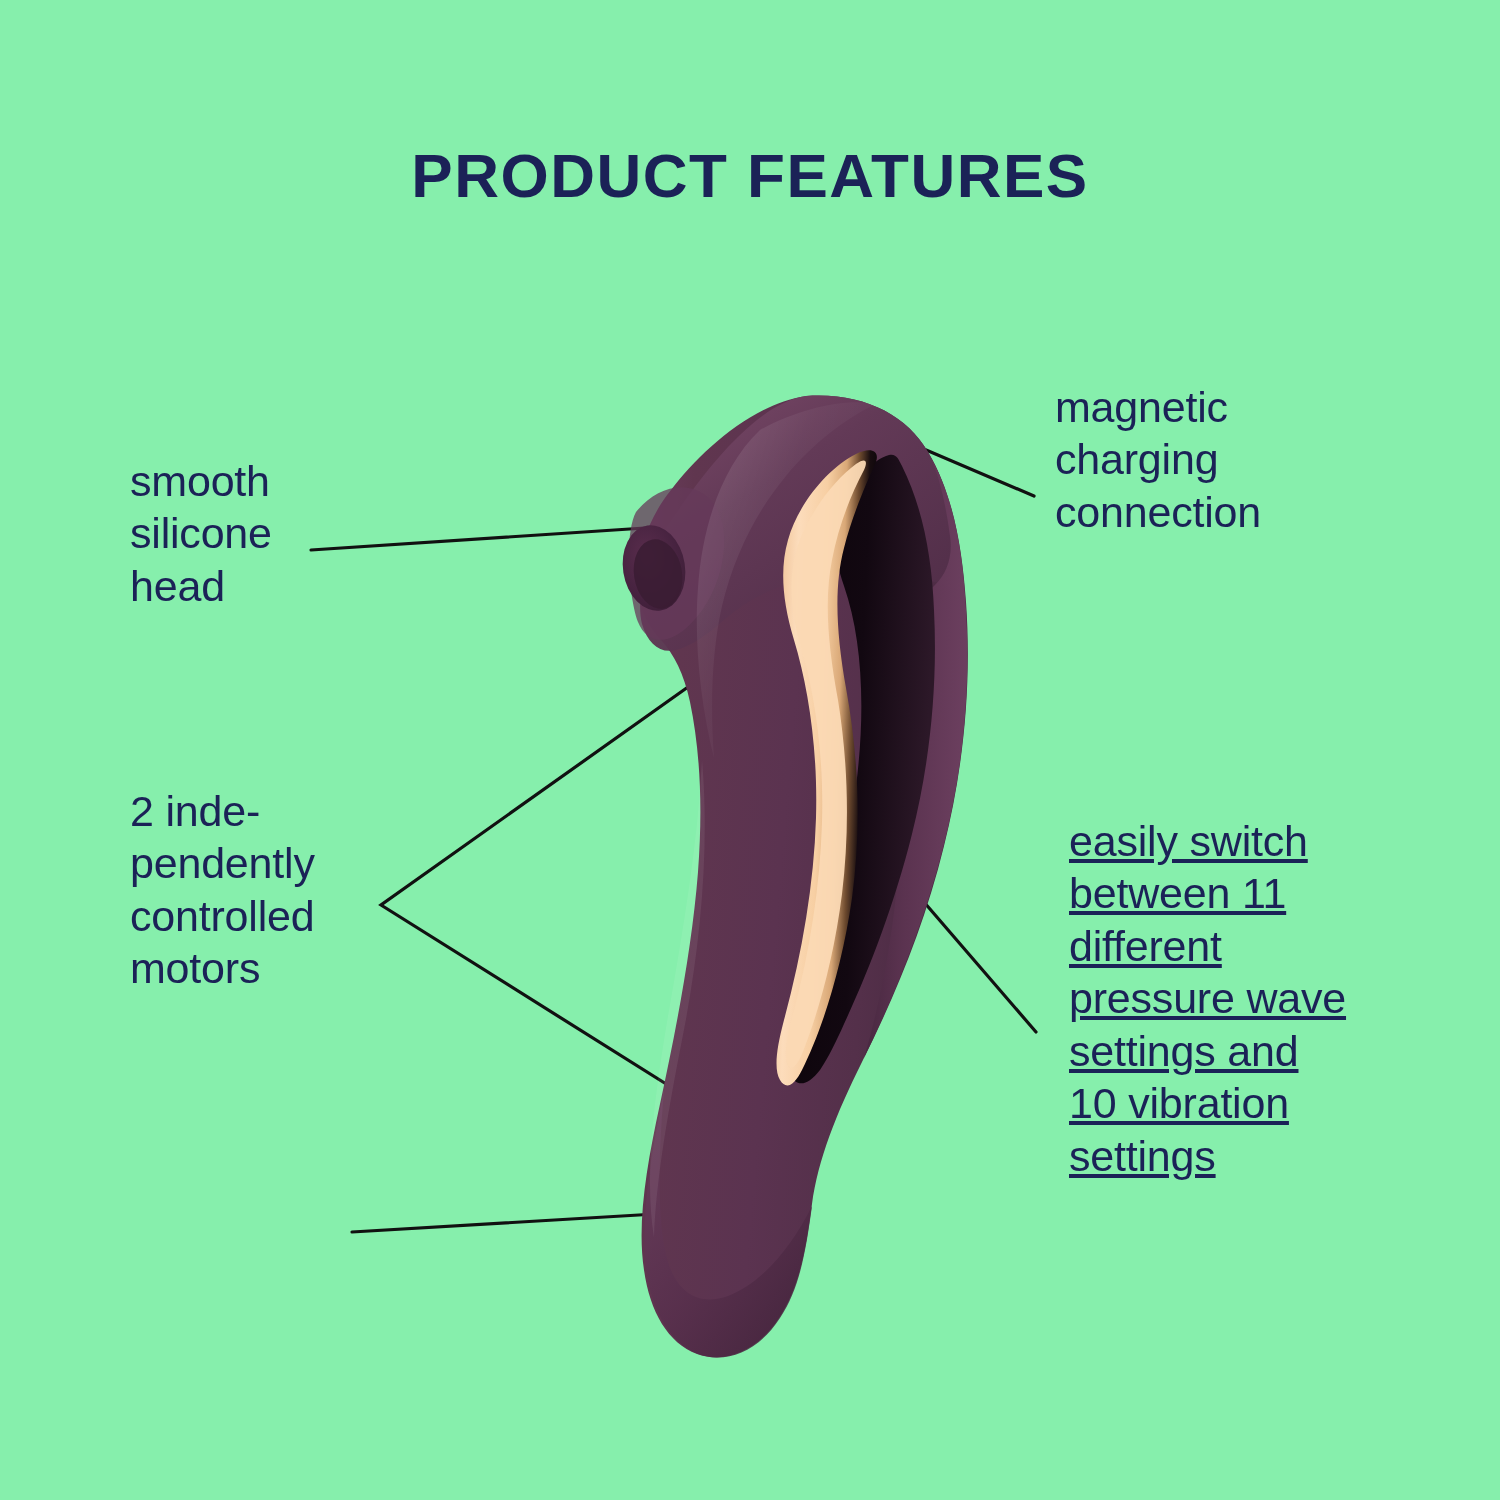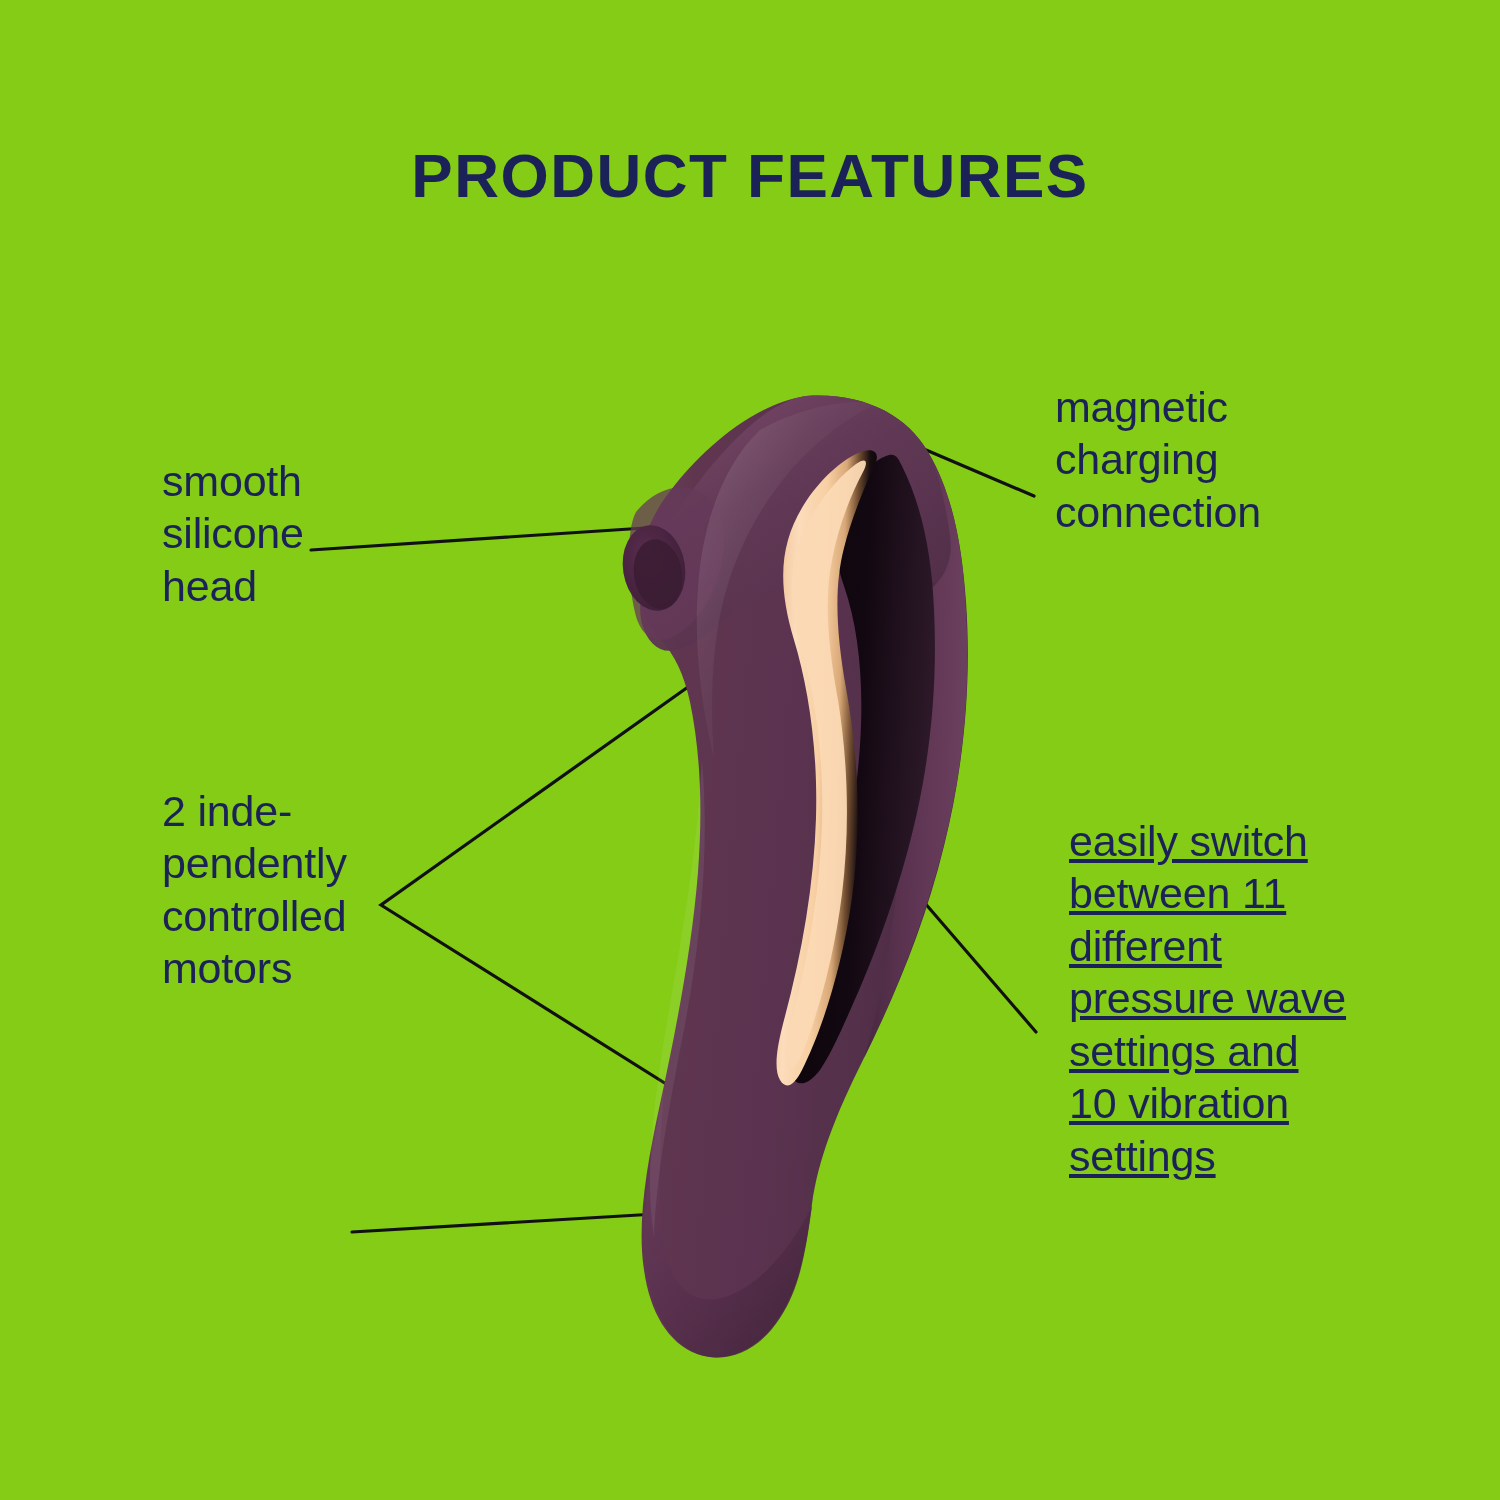--- a/index.html
+++ b/index.html
@@ -7,21 +7,21 @@
     padding: 0;
     background: #ffffff;
   }
   body {
     font-family: "Liberation Sans", sans-serif;
   }
   #page {
     position: relative;
     width: 1500px;
     height: 1500px;
-    background: #84cc16;
+    background: #86efac;
     overflow: hidden;
   }
 
   
   #title {
     position: absolute;
     left: 0;
     top: 140px;
     width: 1500px;
     text-align: center;
@@ -37,21 +37,21 @@
   .callout {
     position: absolute;
     color: #1b2257;
     font-family: "Liberation Sans", sans-serif;
     font-weight: 400;
     font-size: 43px;
     line-height: 1.22;
     letter-spacing: -0.2px;
     white-space: pre-line;
   }
-  .callout.left  { text-align: left; margin-left: 32px; }
+  .callout.left  { text-align: left; }
   .callout.right { text-align: left; }
 
   #cal-smooth    { left: 130px; top: 455px;  width: 330px; }
   #cal-motors    { left: 130px; top: 785px;  width: 330px; }
   #cal-ergonomic { left: 130px; top: 1115px; width: 340px; }
   #cal-magnetic  { left: 1055px; top: 381px;  width: 330px; }
   #cal-settings  { left: 1069px; top: 815px;  width: 340px; text-decoration: underline; }
 
   
   #art {

